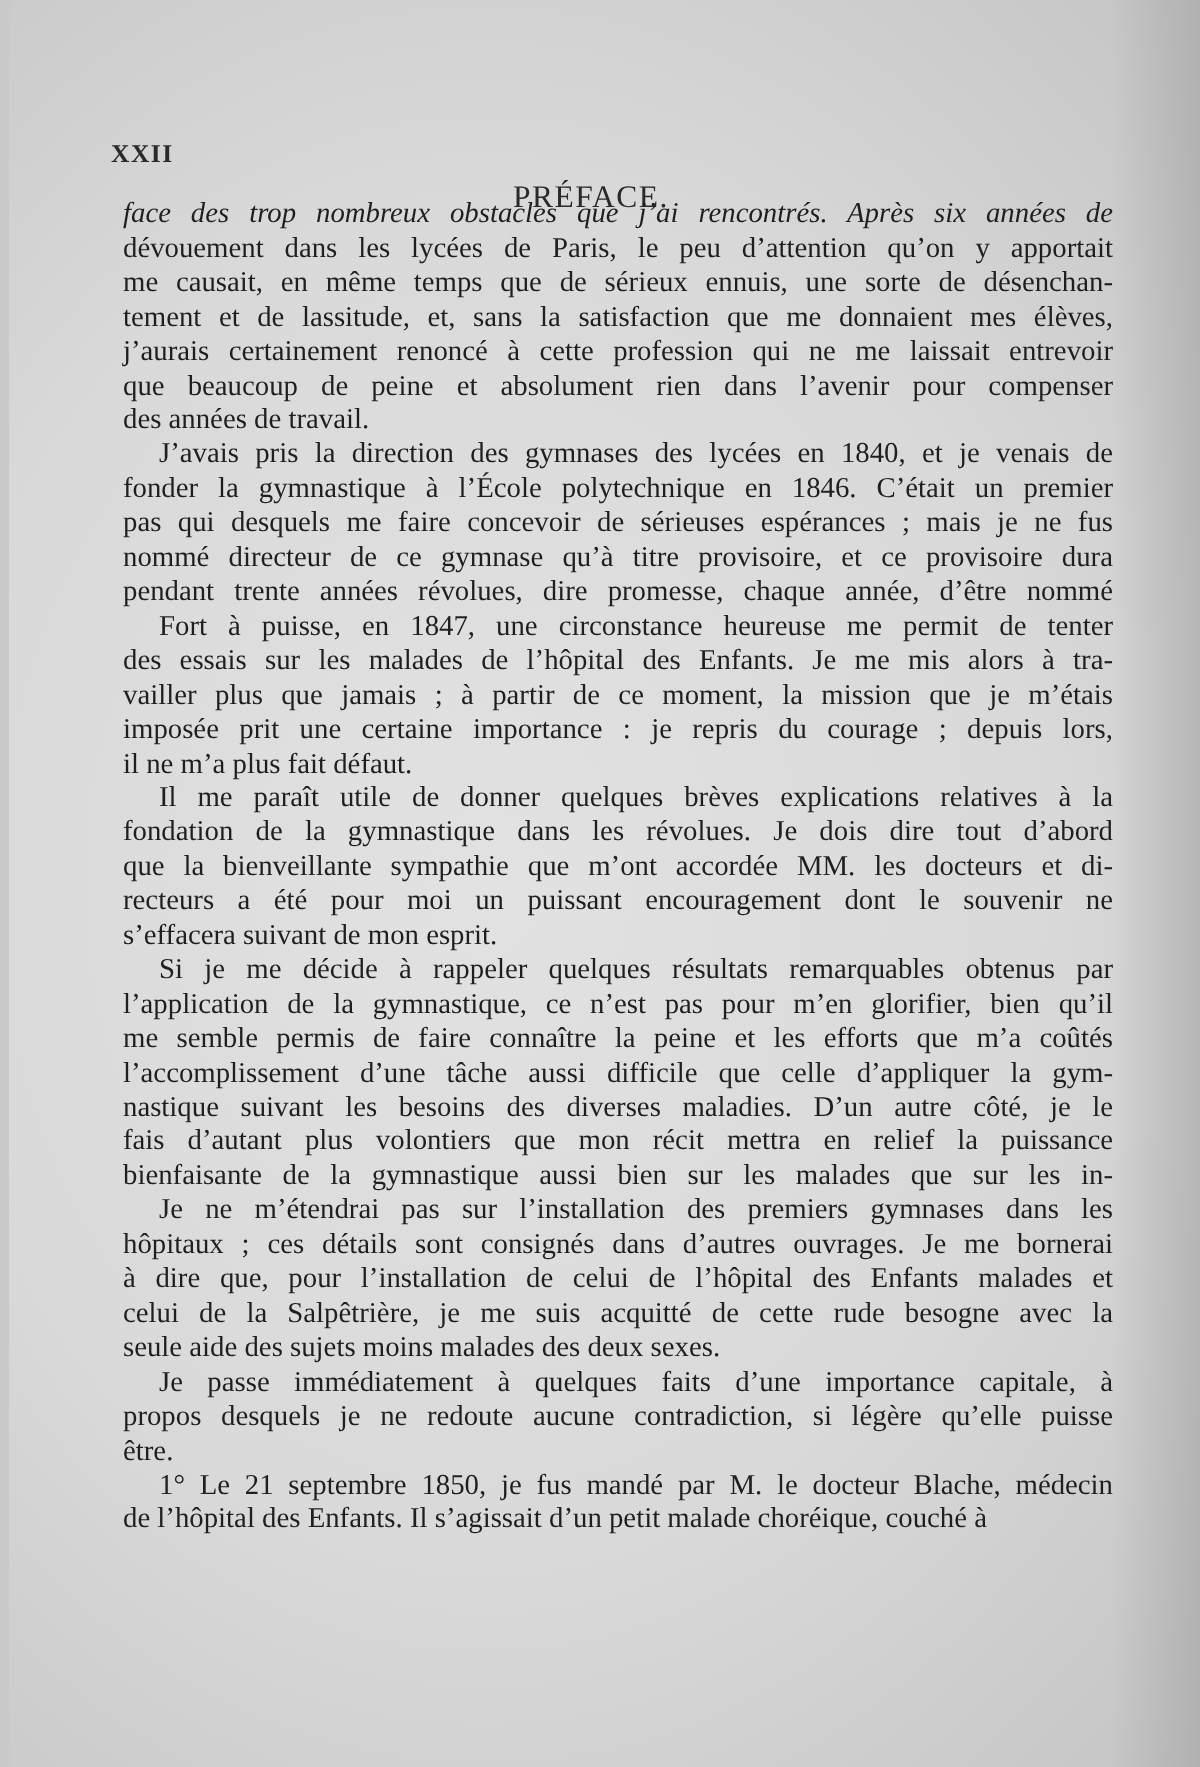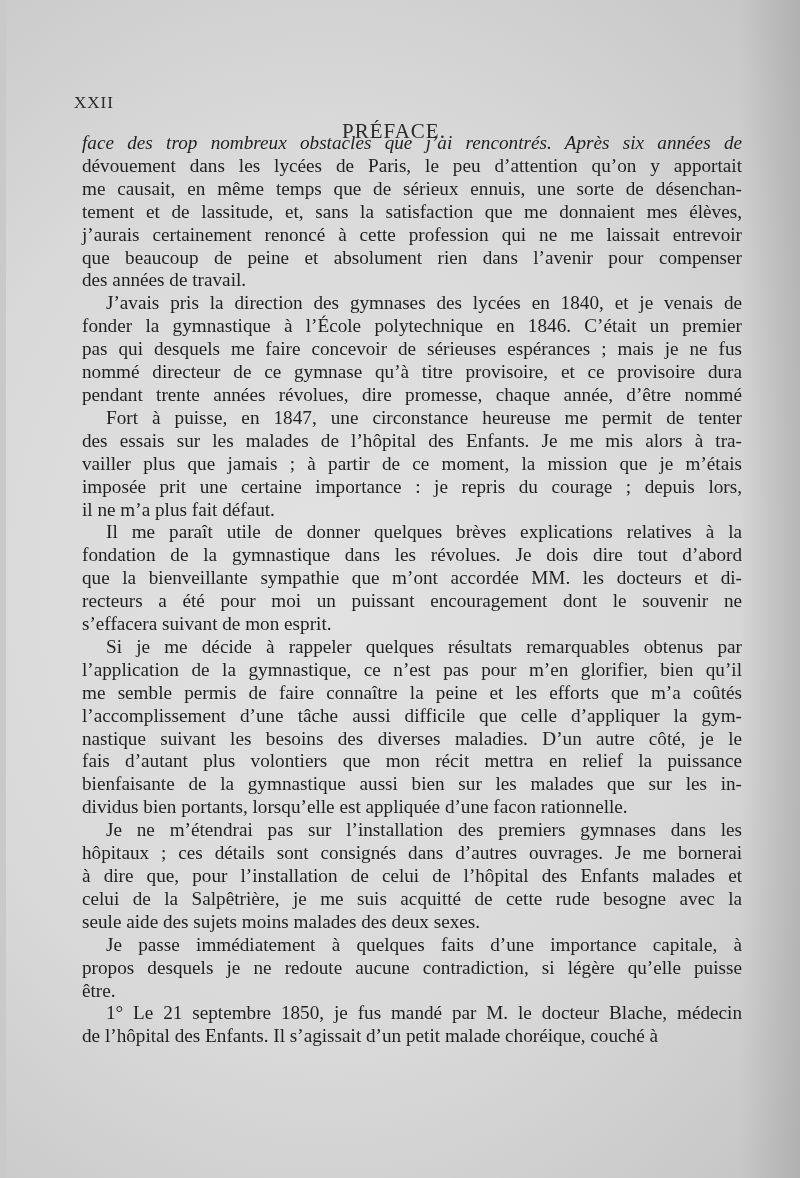--- a/index.html
+++ b/index.html
@@ -40,21 +40,21 @@
       width: 668px;
       height: 26px;
     }
     .folio {
       position: absolute;
       left: 0;
       top: 0;
       font-size: 17px;
       letter-spacing: 1px;
       font-variant: small-caps;
-      font-weight: normal;
+      font-weight: bold;
       color: #2a2a2a;
     }
     .running-title {
       position: absolute;
       left: 268px;
       top: -2px;
       font-size: 21px;
       letter-spacing: 1px;
       color: #2a2a2a;
       margin-top: 28px;
@@ -134,21 +134,20 @@
         <span class="line last">s’effacera suivant de mon esprit.</span>
       </div>
       <div class="para">
         <span class="line">Si je me décide à rappeler quelques résultats remarquables obtenus par</span>
         <span class="line">l’application de la gymnastique, ce n’est pas pour m’en glorifier, bien qu’il</span>
         <span class="line">me semble permis de faire connaître la peine et les efforts que m’a coûtés</span>
         <span class="line">l’accomplissement d’une tâche aussi difficile que celle d’appliquer la gym-</span>
         <span class="line">nastique suivant les besoins des diverses maladies. D’un autre côté, je le</span>
         <span class="line">fais d’autant plus volontiers que mon récit mettra en relief la puissance</span>
         <span class="line">bienfaisante de la gymnastique aussi bien sur les malades que sur les in-</span>
-        <span class="line last">dividus bien portants, lorsqu’elle est appliquée d’une facon rationnelle.</span>
       </div>
       <div class="para">
         <span class="line">Je ne m’étendrai pas sur l’installation des premiers gymnases dans les</span>
         <span class="line">hôpitaux ; ces détails sont consignés dans d’autres ouvrages. Je me bornerai</span>
         <span class="line">à dire que, pour l’installation de celui de l’hôpital des Enfants malades et</span>
         <span class="line">celui de la Salpêtrière, je me suis acquitté de cette rude besogne avec la</span>
         <span class="line last">seule aide des sujets moins malades des deux sexes.</span>
       </div>
       <div class="para">
         <span class="line">Je passe immédiatement à quelques faits d’une importance capitale, à</span>

